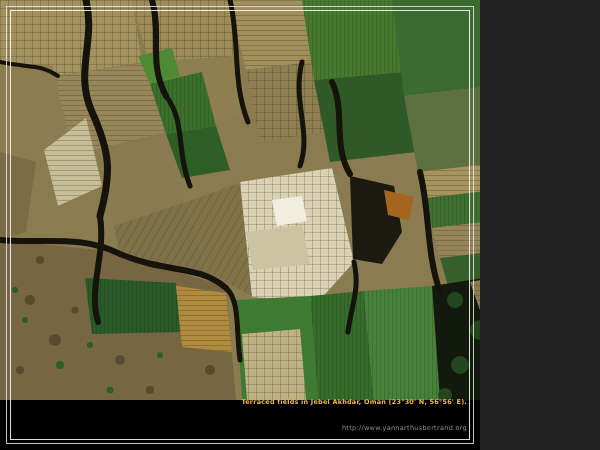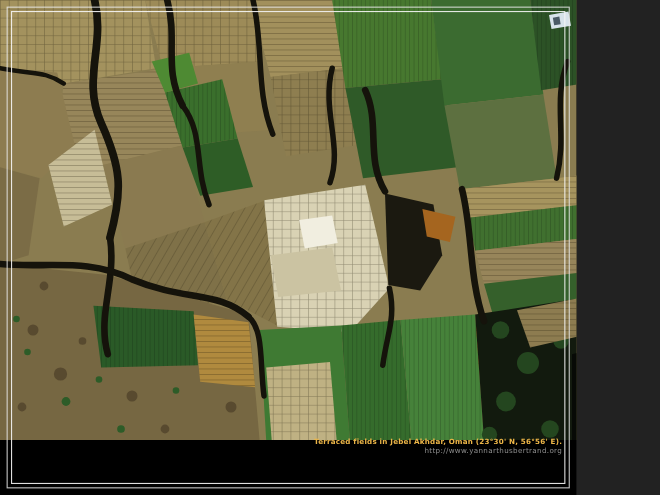--- a/index.html
+++ b/index.html
@@ -2,21 +2,20 @@
 <html><head>
 <meta charset="utf-8">
 <style>
   html,body{margin:0;padding:0;background:#222;}
   .wallpaper{
     position:relative;
     width:480px;height:450px;
     background:#000;
     overflow:hidden;
     font-family:"DejaVu Sans", sans-serif;
-    padding-left:44px;
   }
   .photo-area{
     position:absolute;left:0;top:0;width:600px;height:400px;
   }
   .frame-line{
     position:absolute;pointer-events:none;
   }
   .frame-outer{left:6px;top:6px;right:6px;bottom:6px;border:1px solid rgba(232,232,232,0.85);}
   .frame-inner{left:10px;top:10px;right:10px;bottom:10px;border:1px solid rgba(246,246,246,0.9);}
   .caption{
@@ -197,16 +196,16 @@
       <path d="M0,62 C30,68 40,64 58,76" stroke-width="4"></path>
       <path d="M354,262 C360,290 352,302 348,332" stroke-width="5"></path>
     </g>
   </svg>
 
   <div class="frame-line frame-outer"></div>
   <div class="frame-line frame-inner"></div>
 
   <div class="caption">
     <div class="line1" style="color: rgb(237, 182, 72);">Terraced fields in Jebel Akhdar, Oman (23°30' N, 56°56' E).</div>
-    <div class="line2" style="color: rgb(143, 143, 143);">http://www.yannarthusbertrand.org</div>
+    <div class="line2" style="color: rgb(143, 143, 143); margin-top: 18px;">http://www.yannarthusbertrand.org</div>
   </div>
 
 </div>
 
 </body></html>

